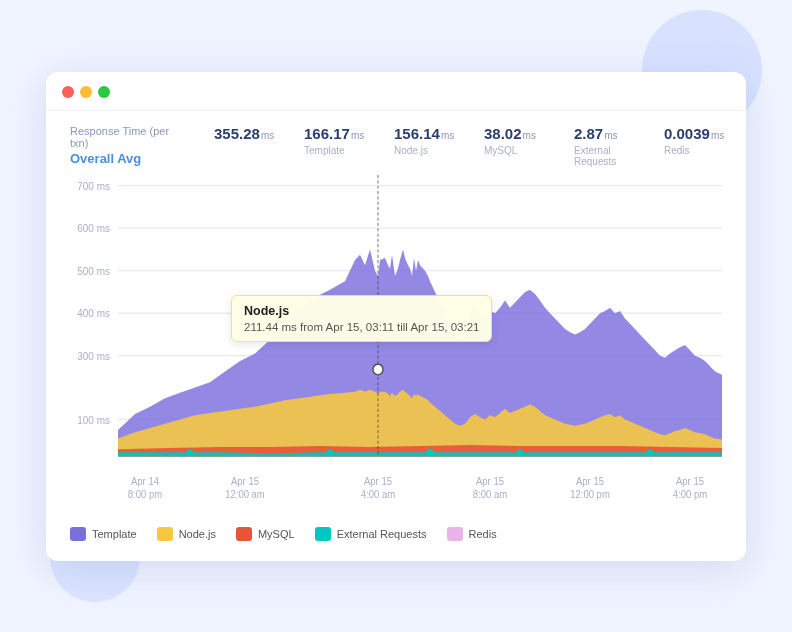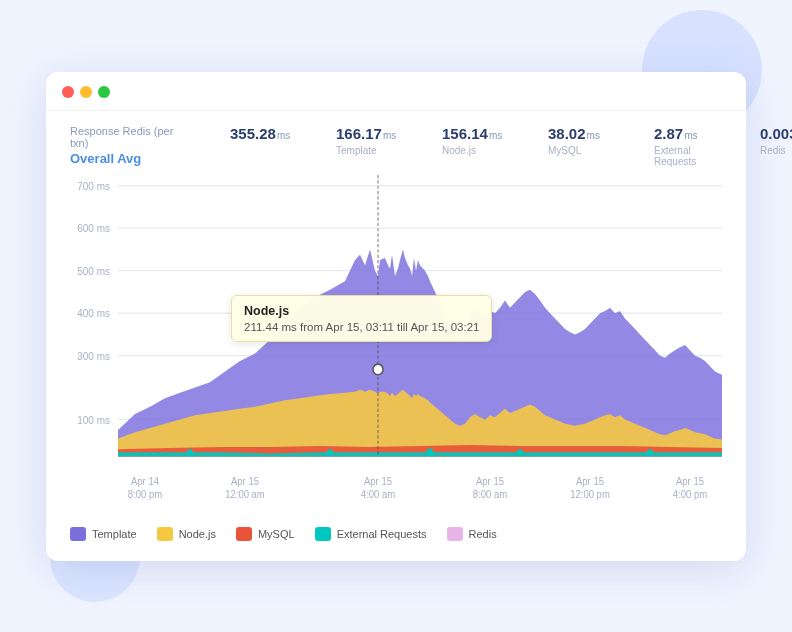--- a/index.html
+++ b/index.html
@@ -111,21 +111,20 @@
     .metric-sublabel {
       font-size: 13px;
       color: #4a90e2;
       font-weight: 600;
     }
     .metric-item {
       display: flex;
       flex-direction: column;
       margin-right: 20px;
       min-width: 70px;
-      margin-left: 16px;
     }
     .metric-value {
       font-size: 15px;
       font-weight: 700;
       color: #2c3e6e;
       line-height: 1.2;
     }
     .metric-value .unit {
       font-size: 10px;
       font-weight: 500;
@@ -221,21 +220,21 @@
   <div class="card">
 
     <div class="titlebar">
       <div class="dot dot-red"></div>
       <div class="dot dot-yellow"></div>
       <div class="dot dot-green"></div>
     </div>
 
     <div class="metrics-row">
       <div class="metric-label-group">
-        <span class="metric-label">Response Redis (per txn)</span>
+        <span class="metric-label">Response Time (per txn)</span>
         <span class="metric-sublabel">Overall Avg</span>
       </div>
 
       <div class="metric-item">
         <span class="metric-value">355.28<span class="unit">ms</span></span>
         <span class="metric-name"></span>
       </div>
       <div class="metric-item">
         <span class="metric-value">166.17<span class="unit">ms</span></span>
         <span class="metric-name">Template</span>

